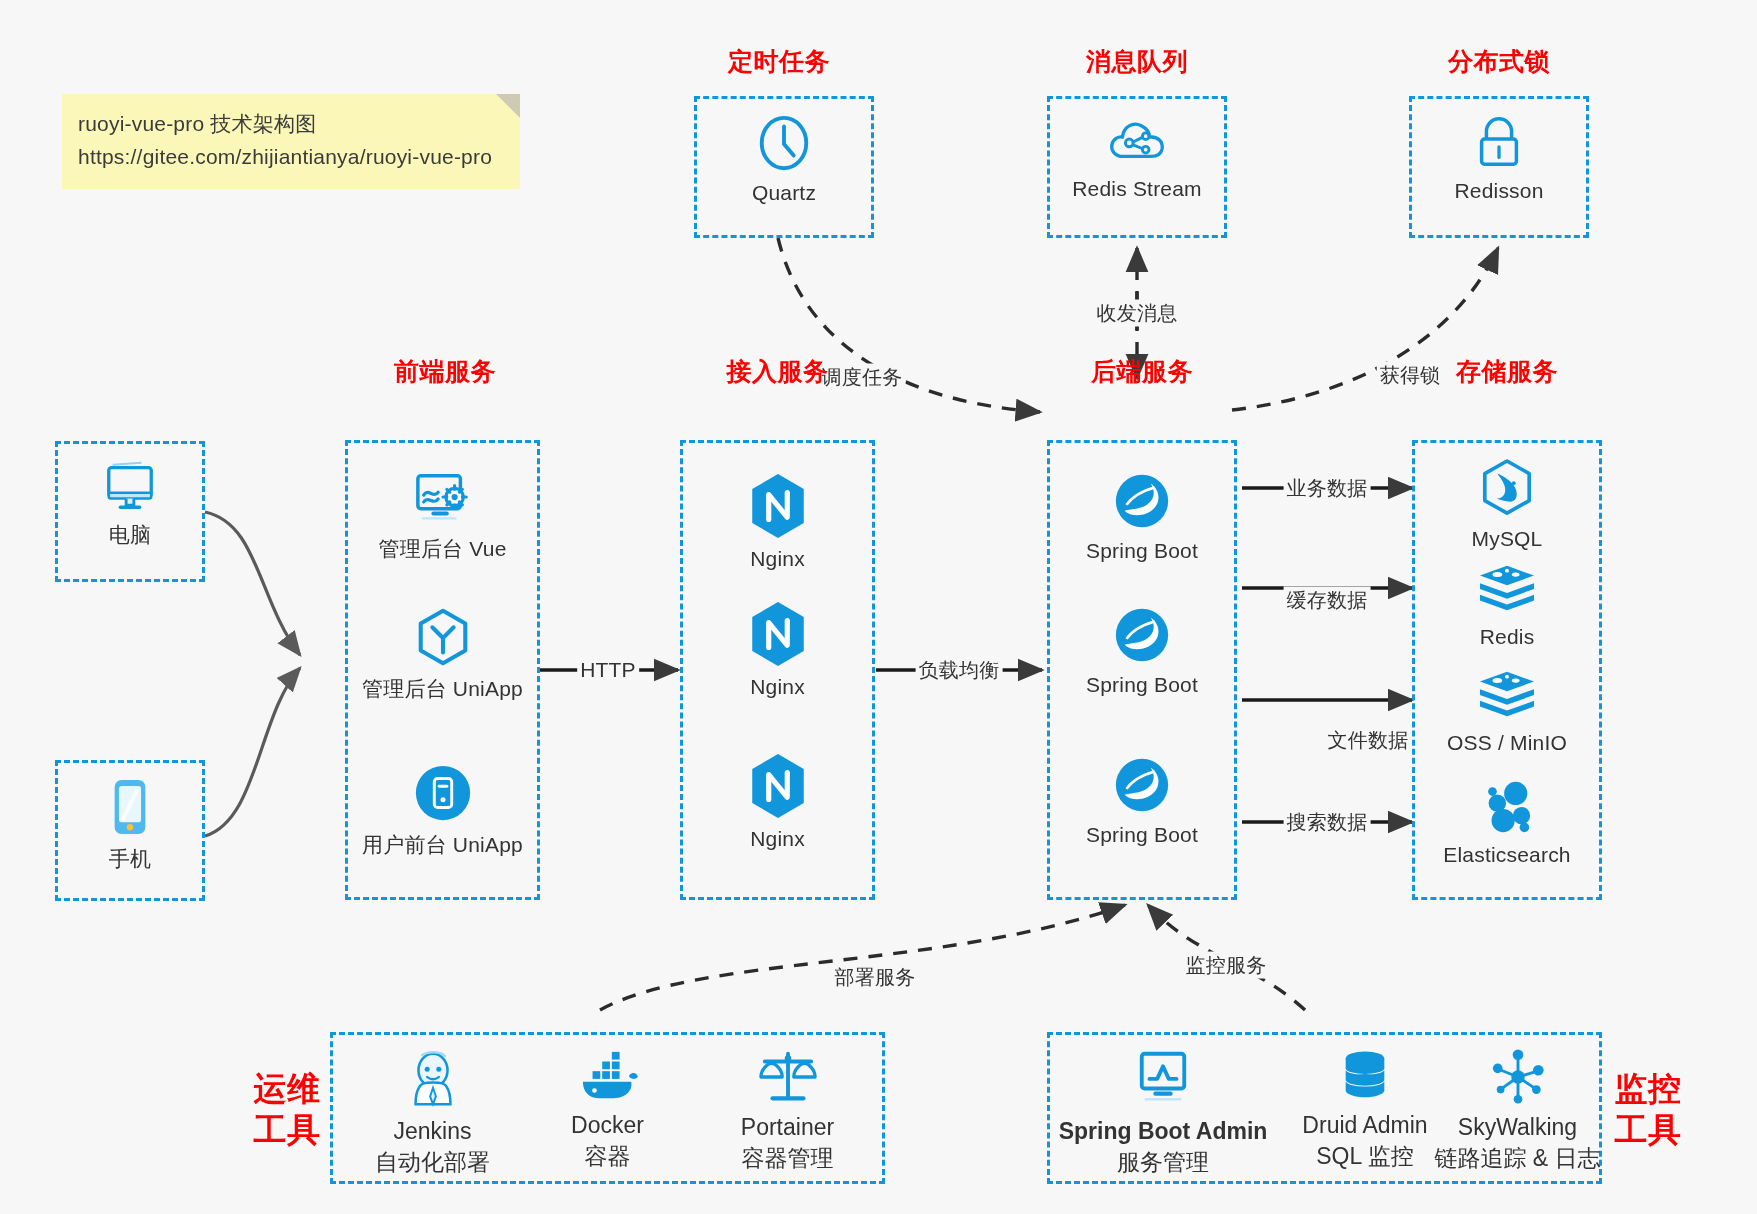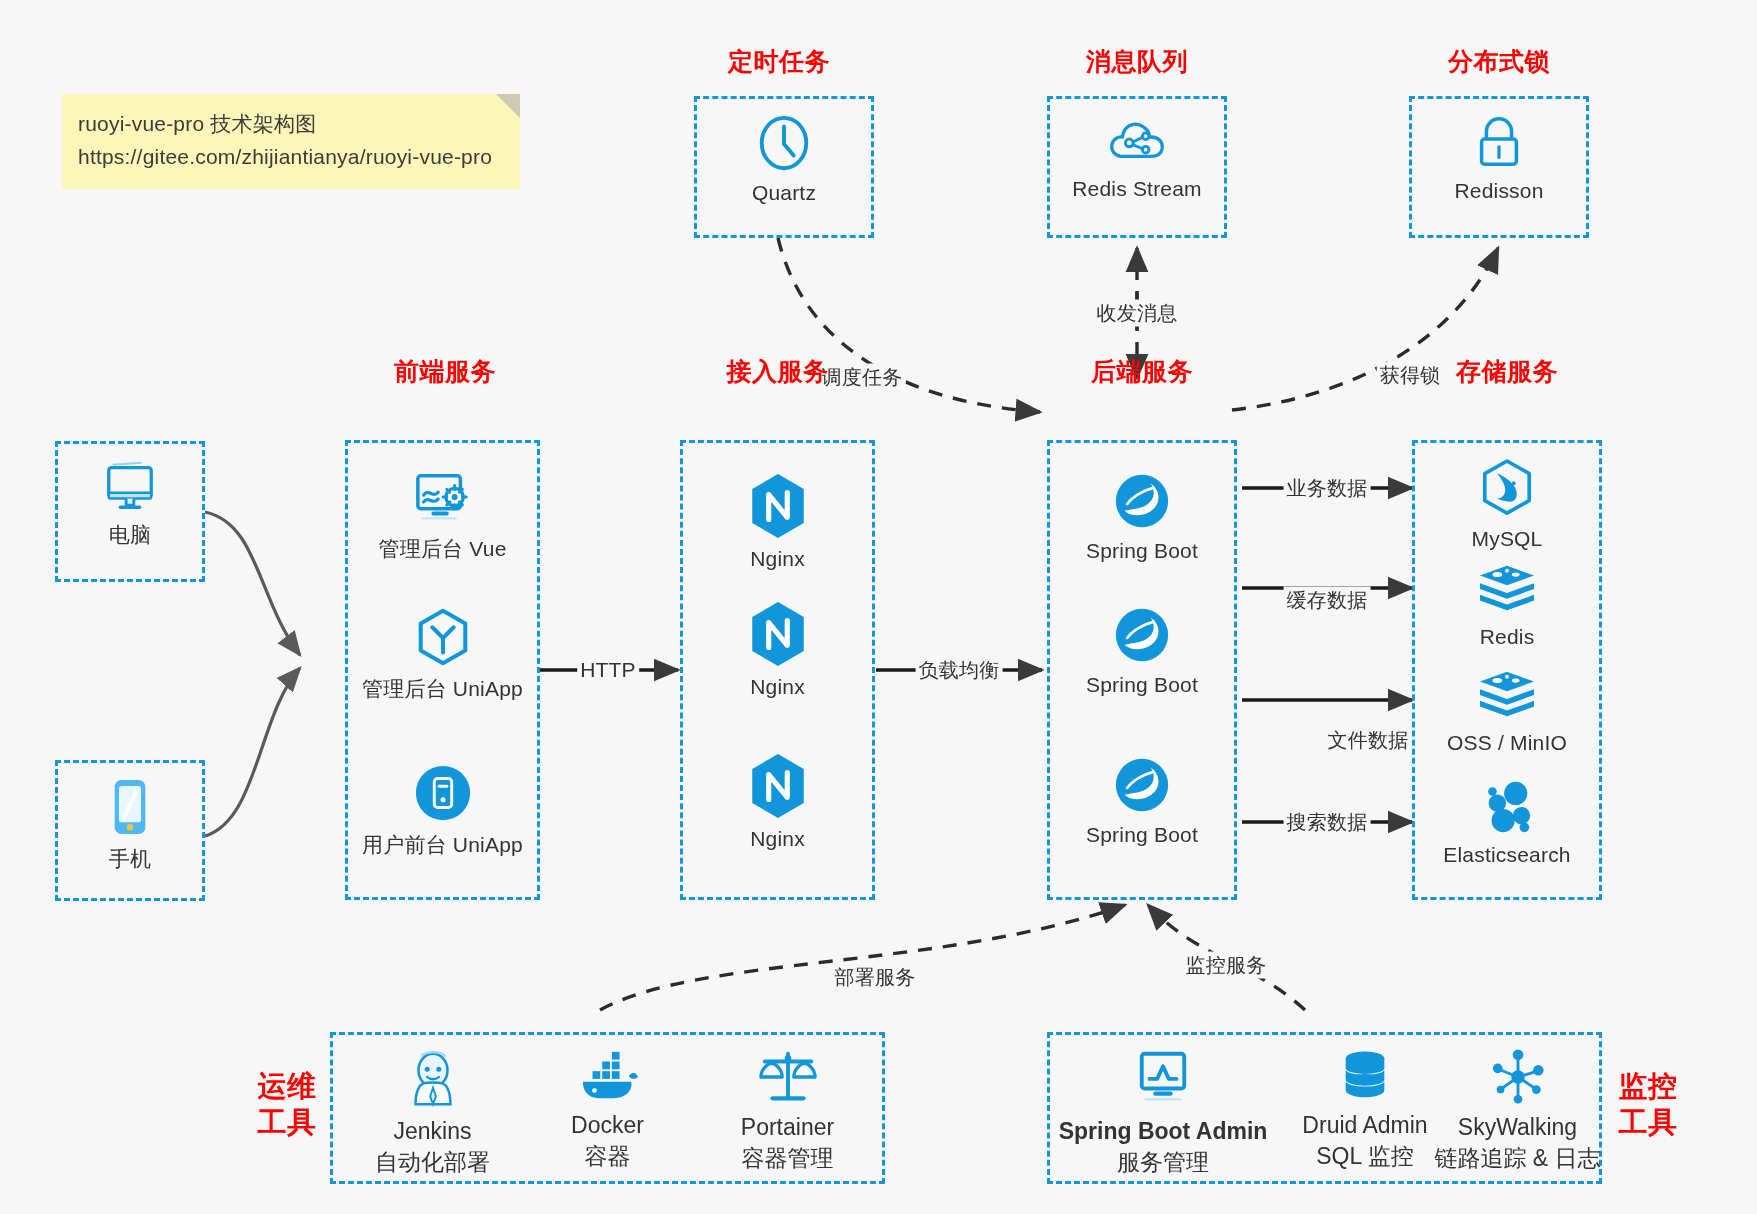--- a/index.html
+++ b/index.html
@@ -60,21 +60,21 @@
   .grp-title {
     position: absolute;
     color: #ff0000;
     font-weight: bold;
     font-size: 25px;
     white-space: nowrap;
     text-align: center;
     letter-spacing: .5px;
   }
   .grp-title.side {
-    font-size: 29px;
+    font-size: 33px;
     line-height: 1.25;
     white-space: pre-line;
   }
 
   
   .node {
     position: absolute;
     display: flex;
     flex-direction: column;
     align-items: center;

